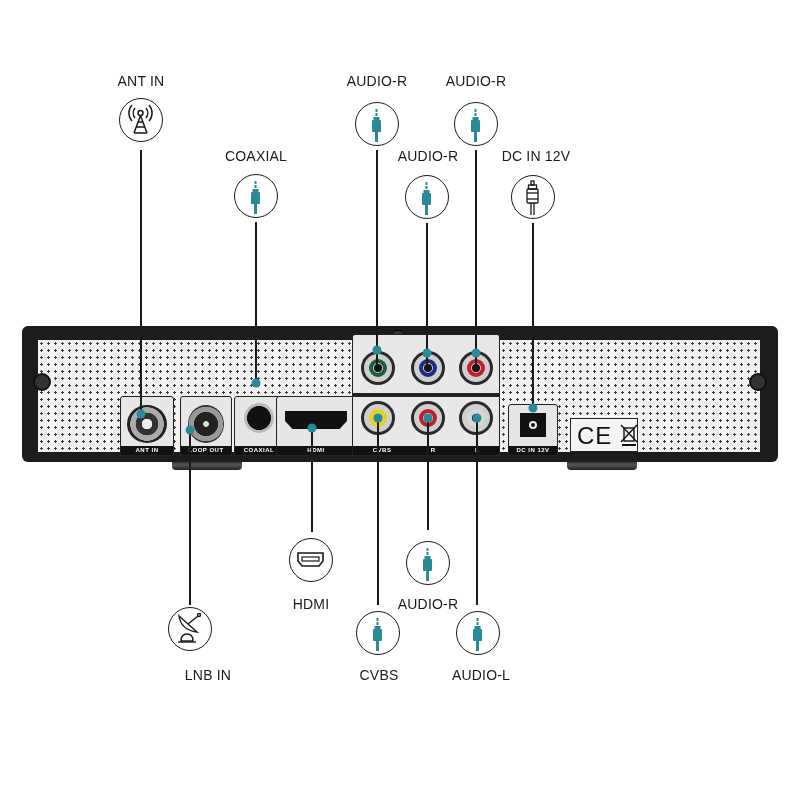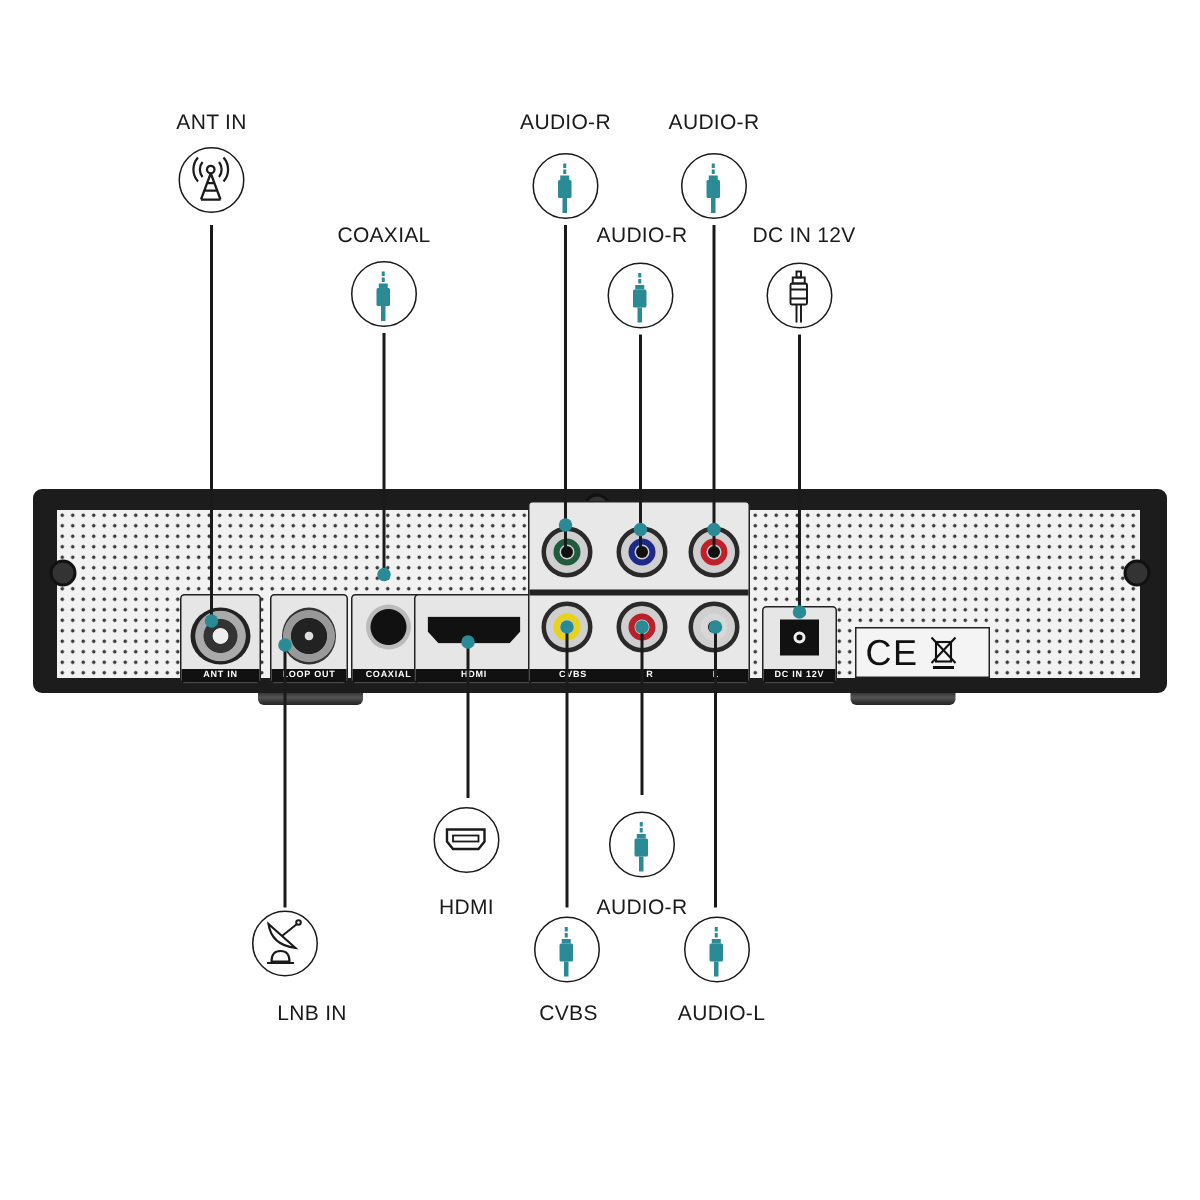--- a/index.html
+++ b/index.html
@@ -89,21 +89,21 @@
       <div class="hole"></div>
     </div>
 
   <div class="port-box" style="left:486px; top:78px; width:50px; height:52px;">
     <div style="position:absolute; left:11px; top:8px; width:26px; height:24px; background:#111;">
         <div style="position:absolute; left:9px; top:8px; width:8px; height:8px; border-radius:50%; border:2px solid #eee; box-sizing:border-box;"></div>
       </div>
     <div class="port-cap">DC IN 12V</div>
   </div>
 
-  <div style="position:absolute; left:548px; top:92px; width:90px; height:34px; background:#f4f4f4; border:1.5px solid #222; box-sizing:border-box;text-align:center;">
+  <div style="position:absolute; left:548px; top:92px; width:68px; height:34px; background:#f4f4f4; border:1.5px solid #222; box-sizing:border-box;text-align:center;">
     <span style="position:absolute; left:6px; top:3px; font-size:24px; font-weight:normal; color:#111; letter-spacing:1px;">CE</span>
     <svg style="position:absolute; left:48px; top:4px;" width="20" height="24" viewBox="0 0 20 24">
       <rect x="5" y="5" width="10" height="13" fill="none" stroke="#111" stroke-width="1.4"></rect>
       <line x1="2" y1="2" x2="18" y2="19" stroke="#111" stroke-width="1.4"></line>
       <line x1="18" y1="2" x2="2" y2="19" stroke="#111" stroke-width="1.4"></line>
       <rect x="3" y="21" width="14" height="2" fill="#111"></rect>
     </svg>
   </div>
 </div>
 

